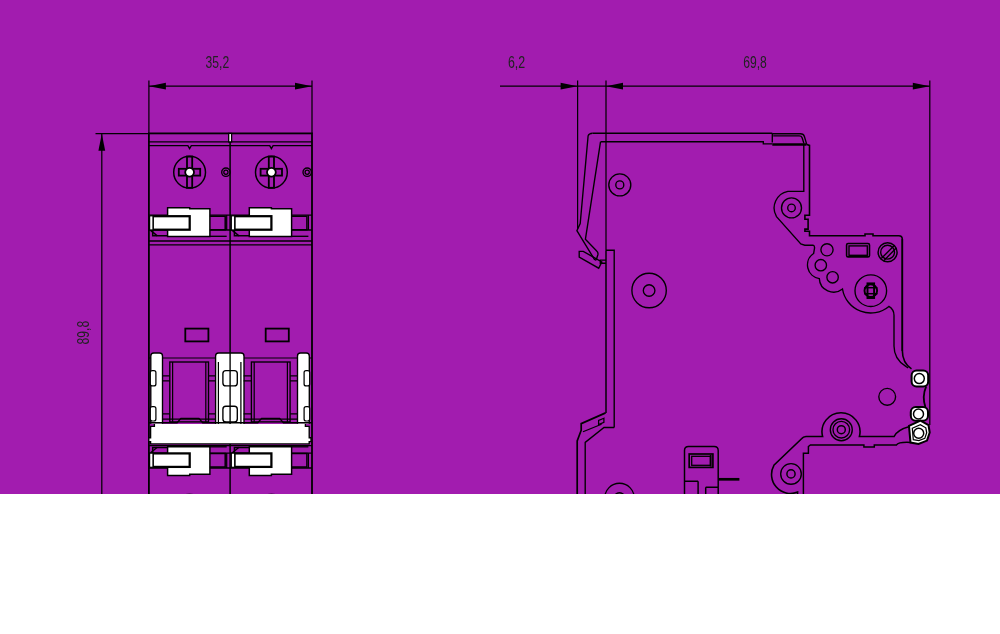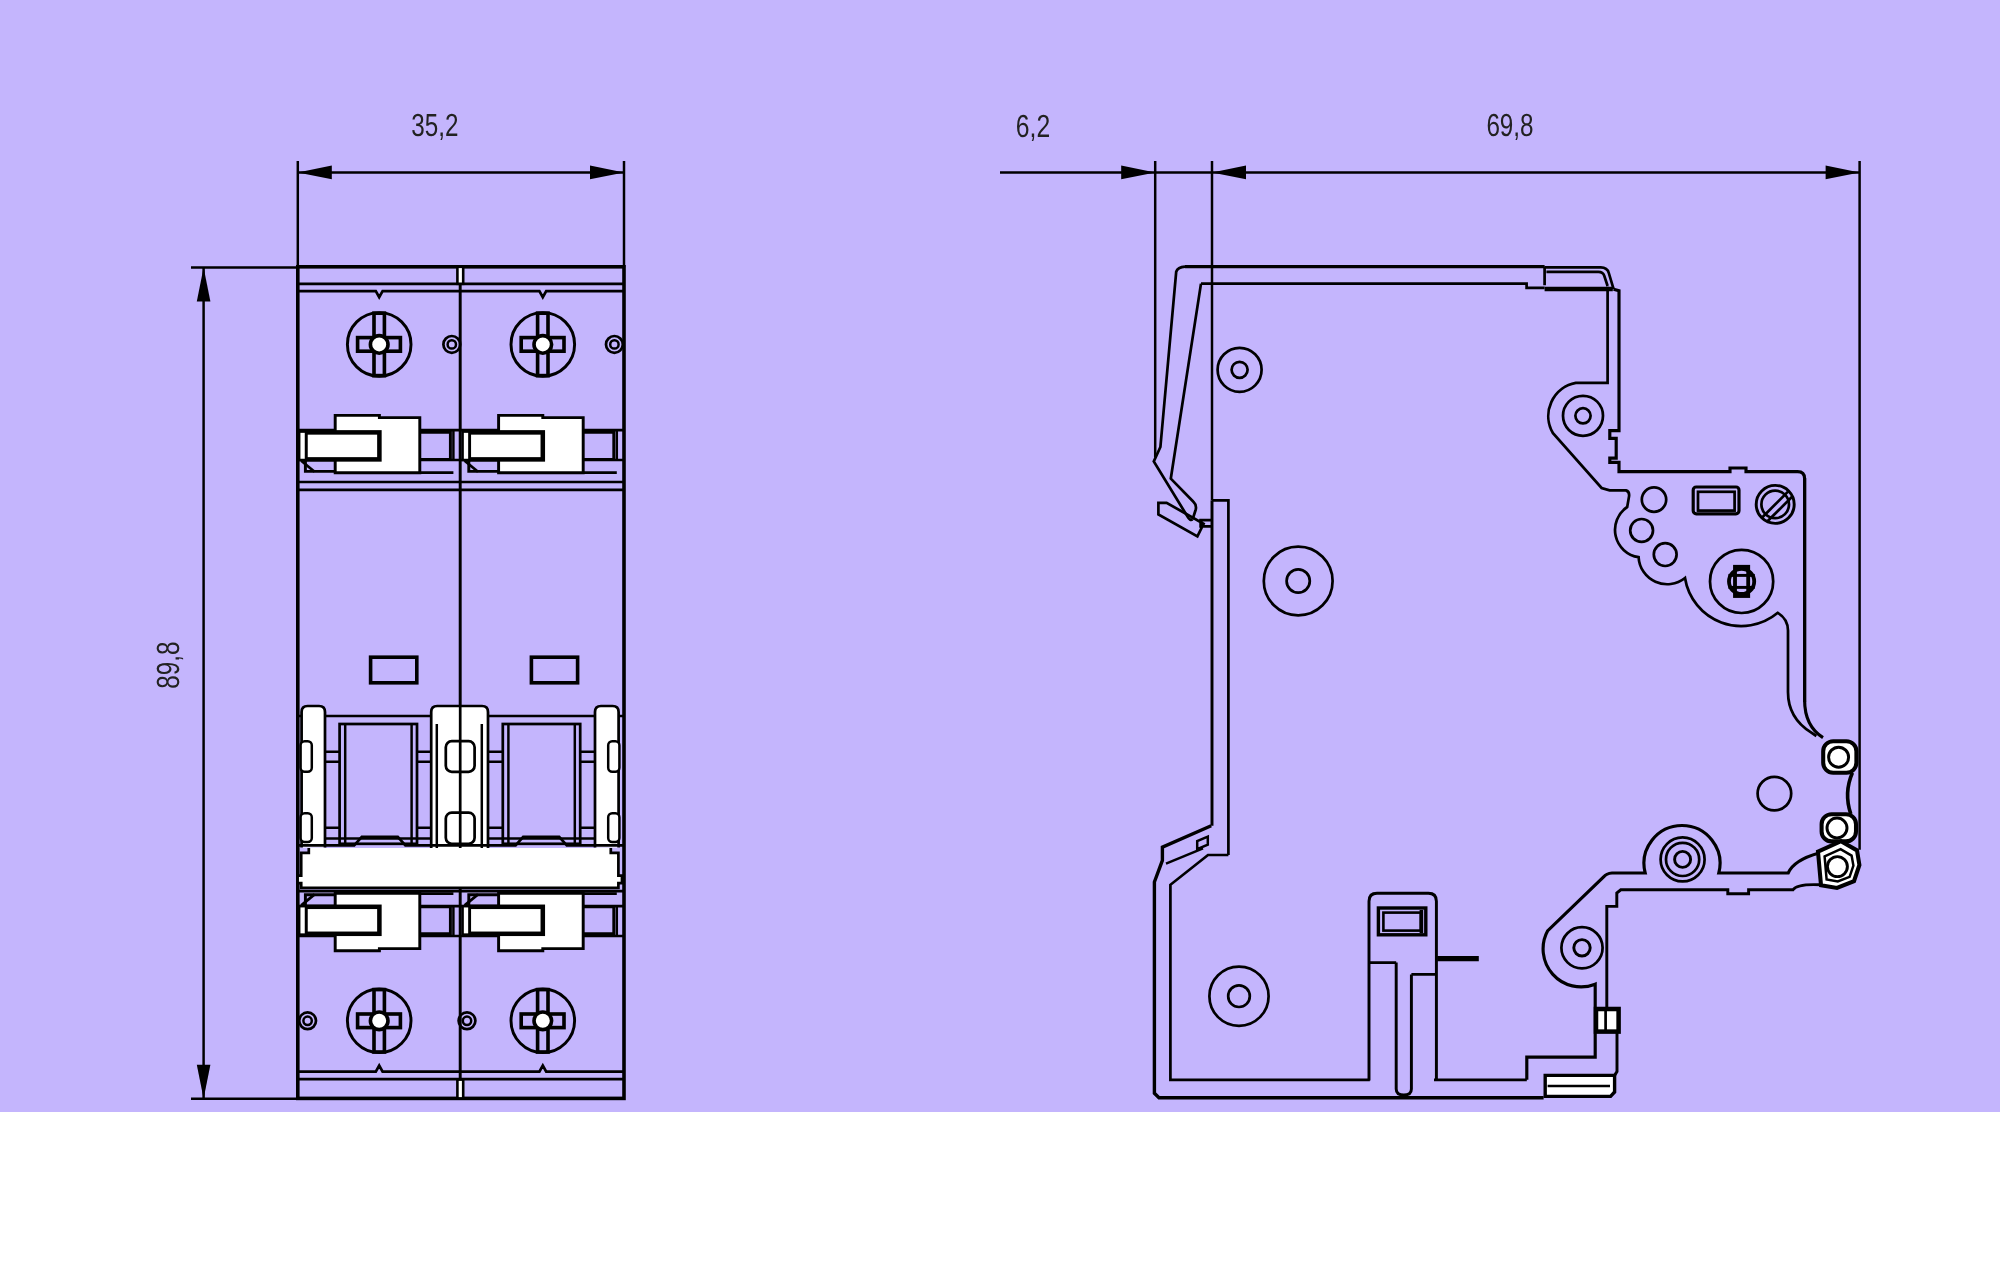--- a/index.html
+++ b/index.html
@@ -1,16 +1,16 @@
 <!DOCTYPE html>
 <html><head>
 <meta charset="utf-8">
 <style>
   html,body{margin:0;padding:0;background:#ffffff;}
-  .wrap{width:1000px;height:556px;position:relative;background:#c4b5fd;font-family:"Liberation Sans",sans-serif;}
+  .wrap{width:1000px;height:494px;position:relative;background:#a21caf;font-family:"Liberation Sans",sans-serif;}
   svg{position:absolute;left:0;top:0;}
   text{font-family:"Liberation Sans",sans-serif;font-size:16px;fill:#222222;}
 </style>
 </head>
 <body>
 <div class="wrap">
 <svg width="1000" height="634" viewBox="0 0 1000 634">
 <defs>
 <g id="screwhead">
 

